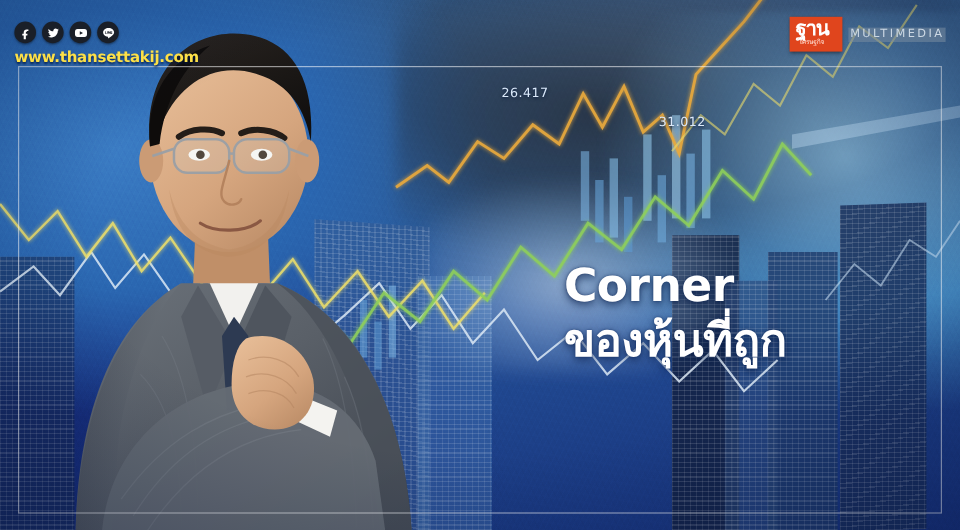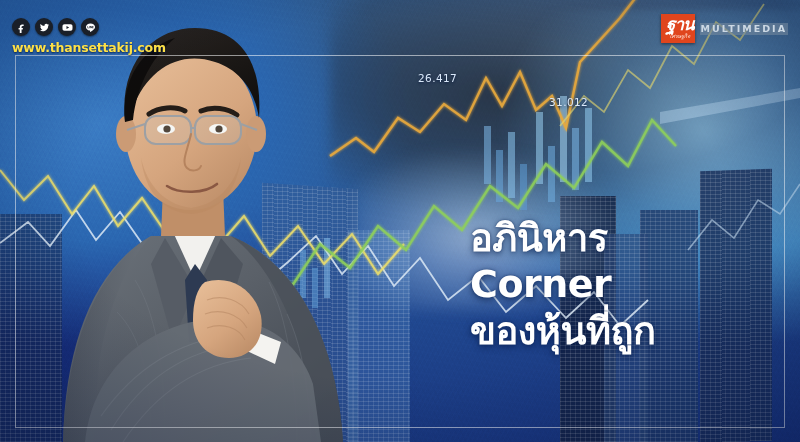--- a/index.html
+++ b/index.html
@@ -103,24 +103,23 @@
     font-family: "DejaVu Sans", "Liberation Sans", sans-serif;
   }
 
   
   .logo {
     position: absolute; right: 12px; top: 14px;
     display: flex; align-items: center; gap: 5px;
   }
   .logo-mark {
     background: #e0451d;
-    padding: 2px 1px 3px 5px;
+    padding: 2px 12px 3px 5px;
     display: flex; flex-direction: column; align-items: center;
     box-shadow: 0 1px 3px rgba(0,0,0,.5);
-    font-style: italic;
   }
   .logo-thai {
     color: #ffffff;
     font-size: 17px;
     font-weight: bold;
     line-height: 1;
     letter-spacing: -1px;
     font-family: "DejaVu Sans", "Liberation Sans", sans-serif;
   }
   .logo-thai-sub {
@@ -132,21 +131,21 @@
   }
   .logo-words { display: flex; flex-direction: column; }
   .logo-brand {
     color: #ffffff; font-size: 13px; font-weight: bold;
     letter-spacing: .1px; line-height: 1.05;
     text-shadow: 0 1px 2px rgba(0,20,60,.6);
   }
   .logo-sub {
     background: rgba(120,140,160,.55);
     color: #ccd8e4;
-    font-size: 9.5px; font-weight: bold; letter-spacing: 2px;
+    font-size: 9.5px; font-weight: normal; letter-spacing: 2px;
     line-height: 1.25; padding: 0 1px; margin-top: 1px;
   }
 
   
   .portrait { position: absolute; left: 55px; top: 12px; width: 330px; height: 430px; }
 
   
   .headline {
     position: absolute; left: 470px; top: 215px;
     color: #ffffff;
@@ -372,18 +371,17 @@
     <div class="logo-mark">
       <span class="logo-thai">ฐาน</span>
       <span class="logo-thai-sub">เศรษฐกิจ</span>
     </div>
     <div class="logo-words">
       <span class="logo-sub">MULTIMEDIA</span>
     </div>
   </div>
 
   <div class="headline">
-    <div>อภินิหาร</div>
     <div>Corner</div>
     <div>ของหุ้นที่ถูก</div>
   </div>
 
 </div>
 
 </body></html>

